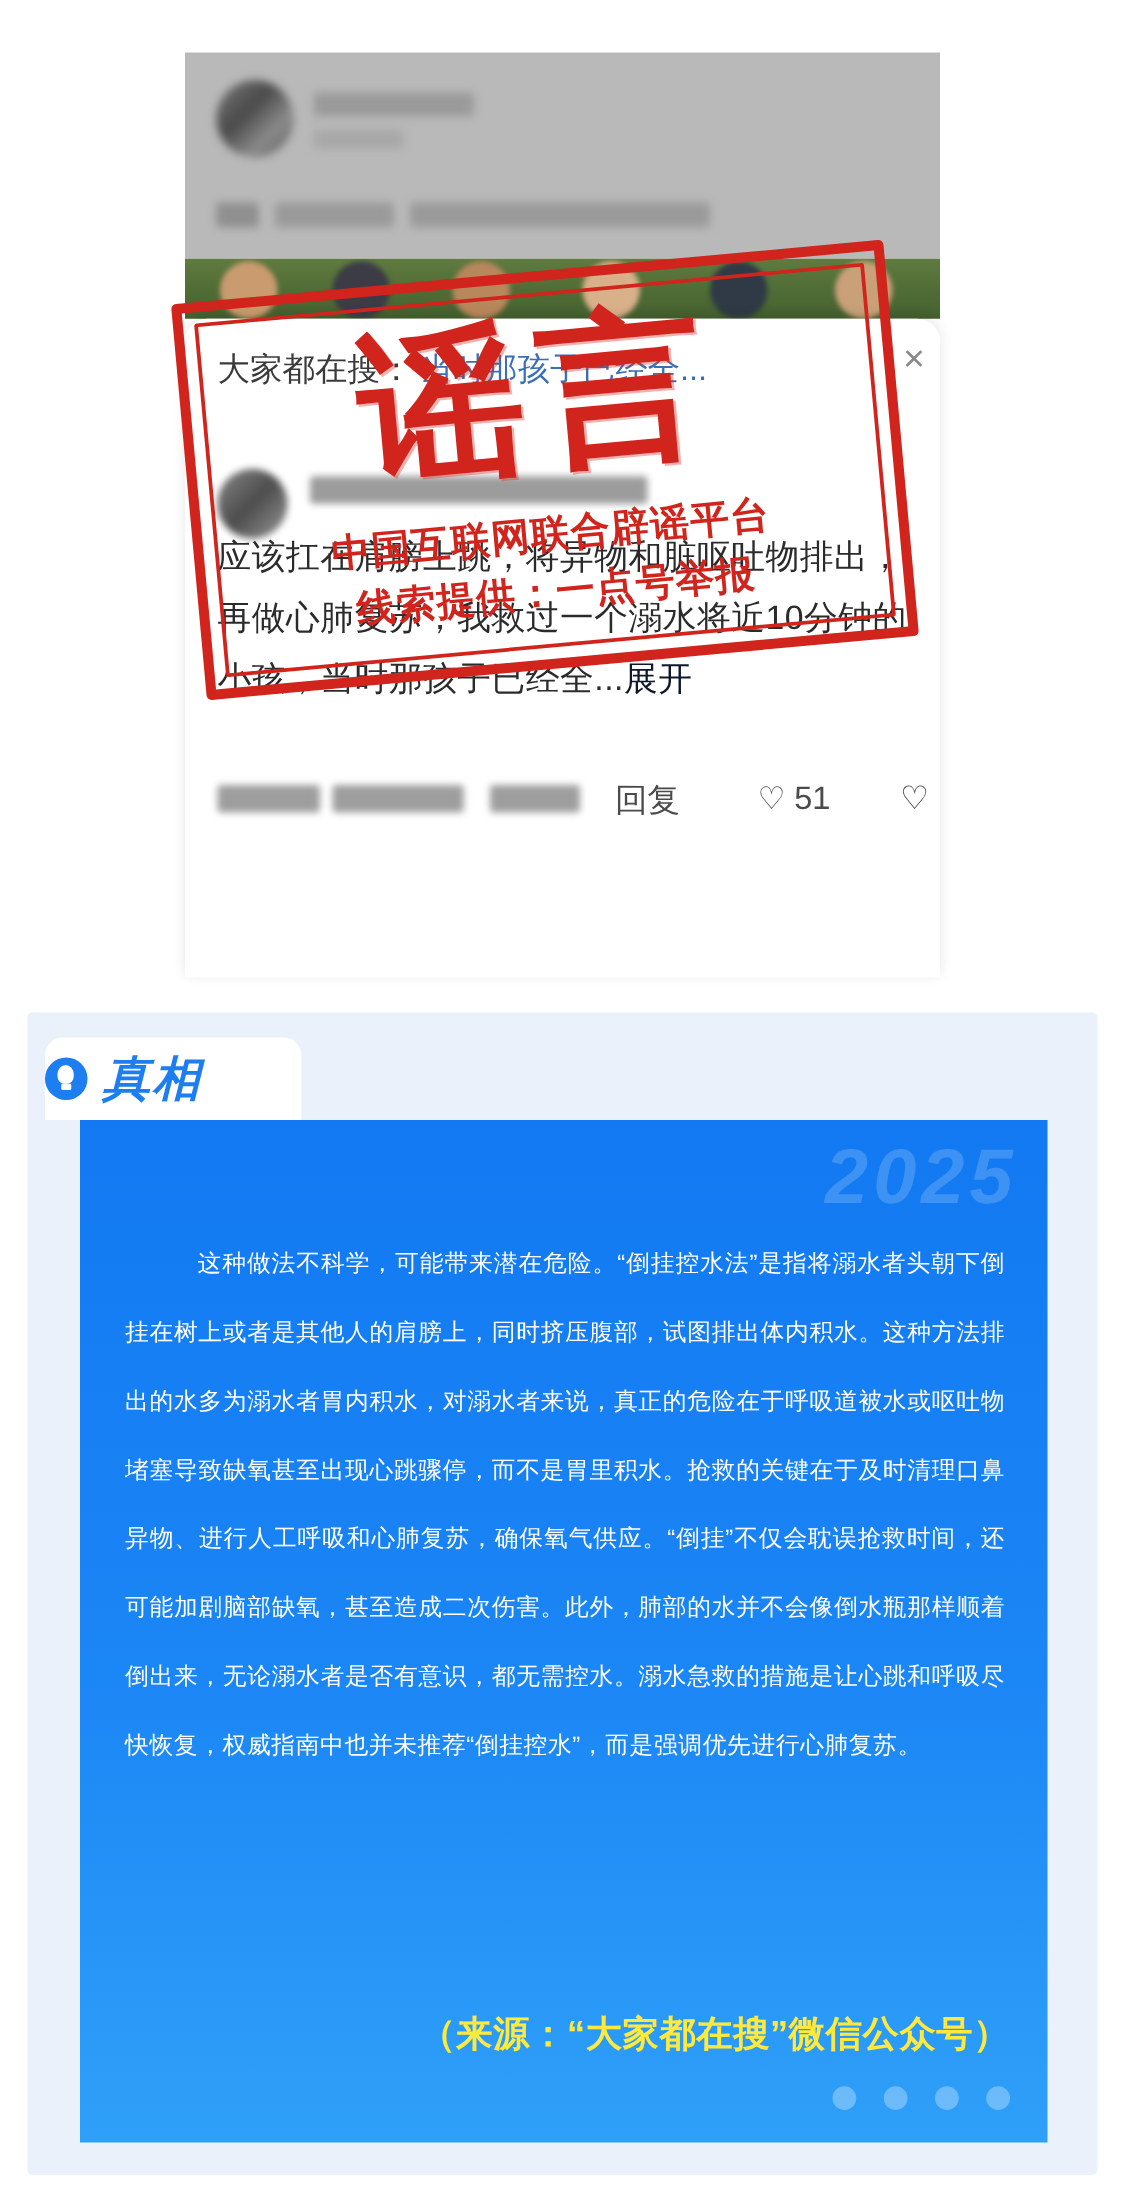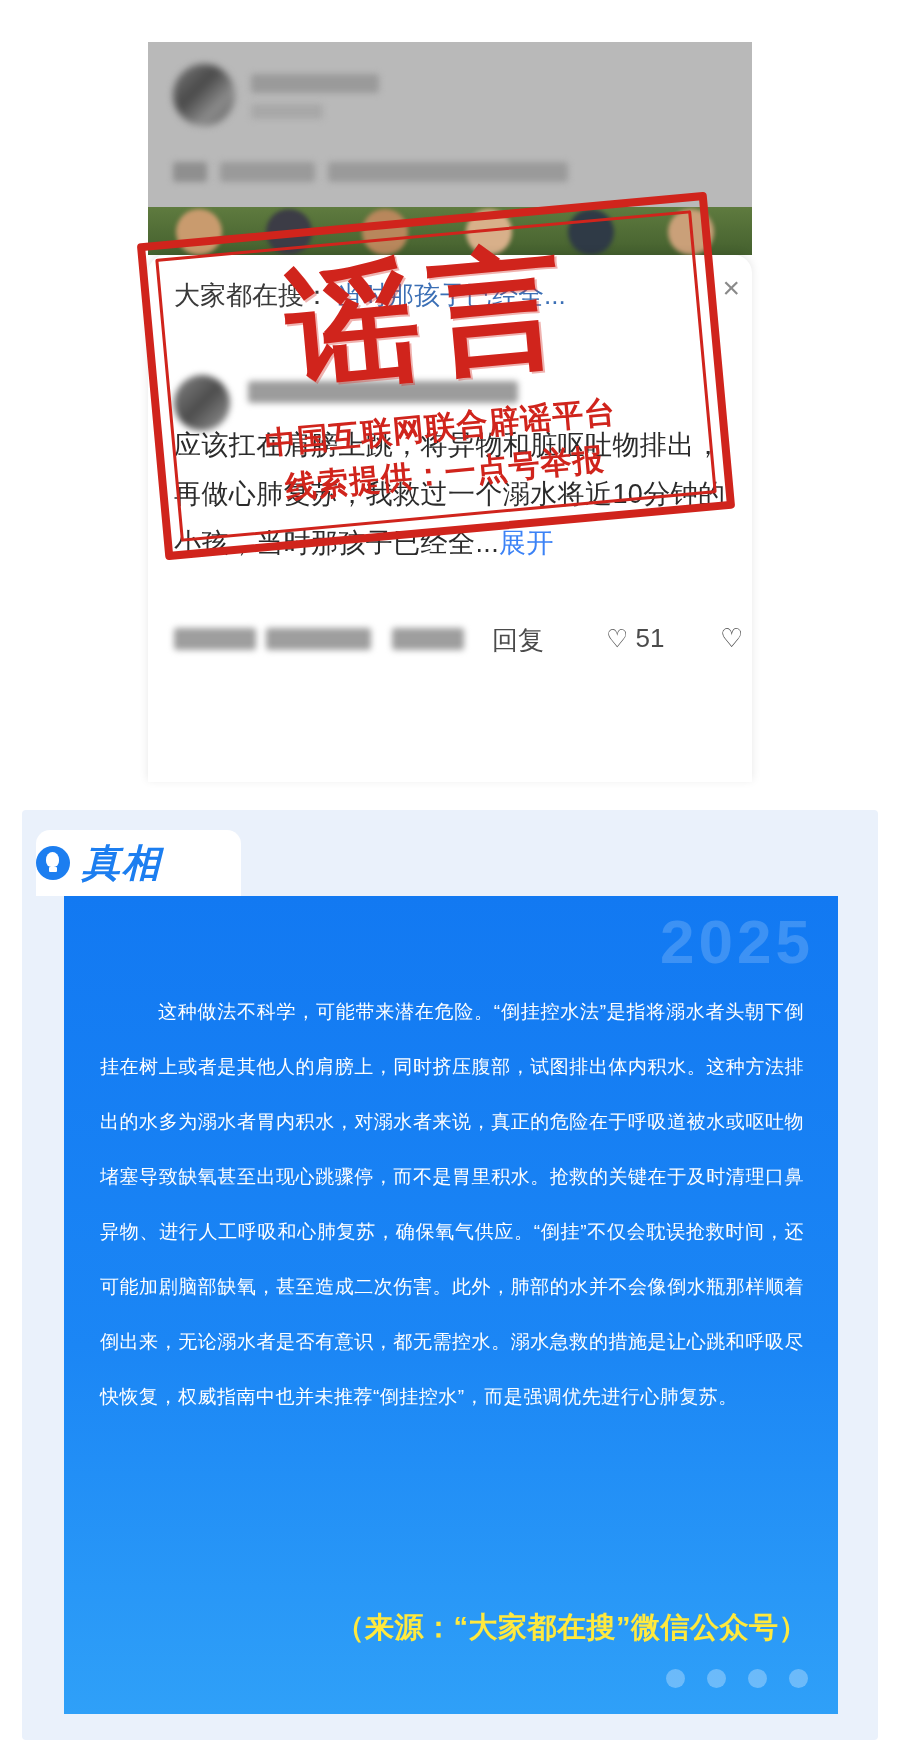--- a/index.html
+++ b/index.html
@@ -146,21 +146,21 @@
   }
   .cmt-text {
     position: absolute;
     left: 0; top: 48px;
     width: 556px;
     font-size: 27px;
     line-height: 49px;
     color: #2b2b2b;
     letter-spacing: 0.4px;
   }
-  .cmt-text .expand { color: #3b82f6; }
+  .cmt-text .expand { color: #0f172a; }
 
   .cmt-meta {
     position: absolute;
     left: 26px; top: 368px;
     width: 556px; height: 34px; text-decoration: underline;
   }
   .meta-blur-a, .meta-blur-b, .meta-blur-c {
     position: absolute;
     top: 5px; height: 22px;
     background: #9e9e9e;
@@ -312,20 +312,21 @@
     background: linear-gradient(180deg,#1279f2 0%,#1b86f5 55%,#2fa0f8 100%);
     overflow: hidden;
   }
   .year-ghost {
     position: absolute;
     right: 24px; top: 10px;
     font-size: 62px;
     font-weight: bold;
     color: rgba(255,255,255,0.18);
     letter-spacing: 4px;
+    font-style: italic;
   }
   .truth-text {
     position: absolute;
     left: 36px; top: 88px;
     width: 704px;
     font-size: 19px;
     line-height: 55px;
     color: #ffffff;
     text-indent: 58px;
     letter-spacing: 0.5px;

